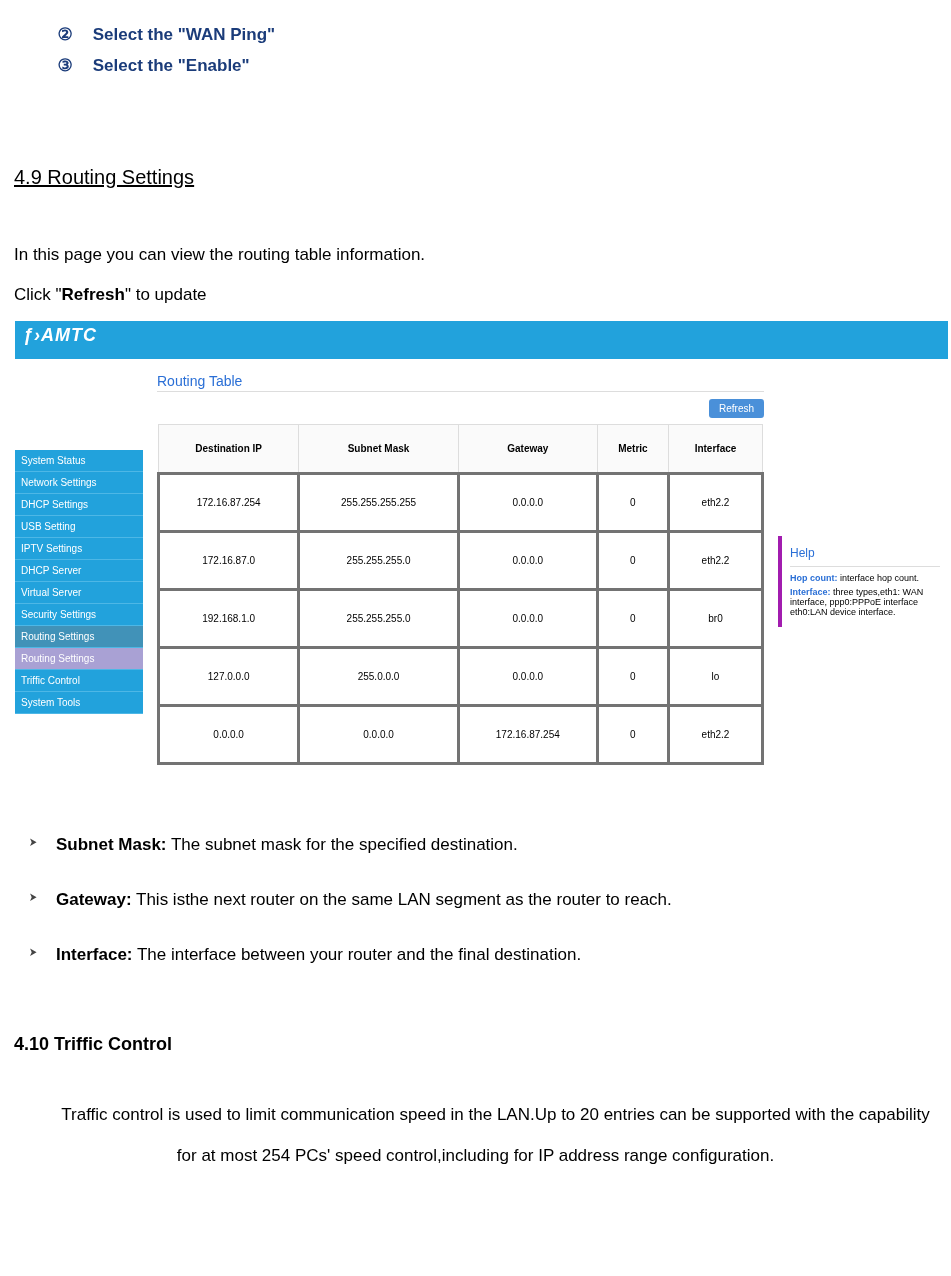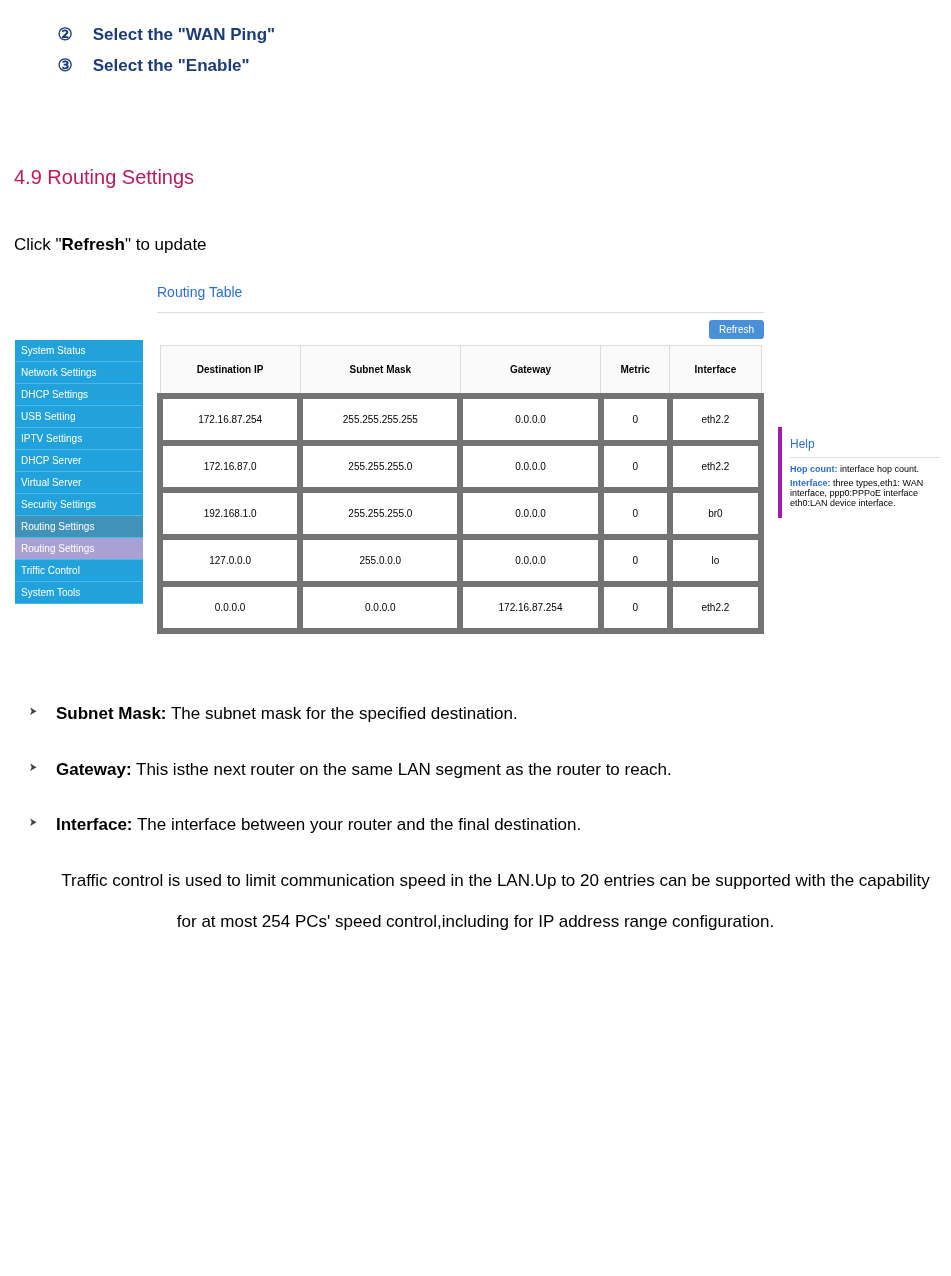--- a/index.html
+++ b/index.html
@@ -1,37 +1,37 @@
 <!DOCTYPE html>
 <html><head>
 <meta charset="utf-8">
 <style>
   body { margin:0; font-family: Arial, Helvetica, sans-serif; font-size:16px; background:#fff; color:#000; width:951px; }
   .doc { padding:14px 14px 40px 14px; }
   .step-line { margin:10px 0 10px 40px; font-weight:bold; color:#1b3c7a; font-size:17px; }
   .step-num { display:inline-block; width:22px; text-align:center; margin-right:12px; }
-  .heading49 { margin:90px 0 40px 0; font-size:20px; color:#be185d; }
+  .heading49 { margin:90px 0 50px 0; font-size:20px; color:#000000;text-decoration:underline; }
   .para { line-height:1.9; font-size:17px; margin:8px 0; }
 
   
   .ui-frame { width:933px; margin:8px 0 20px 0; font-family: Arial, Helvetica, sans-serif; border:1px solid #fff; }
   .ui-header { background:#22a2dc; height:30px; padding:4px 8px; }
   .ui-logo { color:#fff; font-weight:bold; font-style:italic; font-size:18px; letter-spacing:1px; }
   .ui-body { display:flex; align-items:center; }
   .sidebar { width:128px; background:#22a2dc; font-size:10px; color:#fff; }
   .sidebar-item { padding:5px 6px; border-bottom:1px solid #4db7e6; cursor:pointer; }
   .sidebar-item.dark { background:#4192b8; }
   .sidebar-item.active { background:#a9a1d4; }
   .main-panel { flex:1; padding:10px 14px 40px 14px; background:#fff; }
-  .panel-title { color:#2a6fd6; font-size:14px; border-bottom:1px solid #ddd; padding:4px 0 12px 0; margin-bottom:6px; }
+  .panel-title { color:#2a6fd6; font-size:14px; border-bottom:1px solid #ddd; padding:4px 0 2px 0; margin-bottom:6px; }
   .refresh-row { text-align:right; margin-bottom:6px; }
   .refresh-btn { background:#4a90d9; color:#fff; font-size:10px; padding:4px 10px; border-radius:3px; border:none; cursor:pointer; }
   table.rt { width:100%; border-collapse:collapse; font-size:10px; }
   table.rt th { border:1px solid #ddd; padding:18px 4px; font-weight:bold; text-align:center; background:#fafafa; }
-  table.rt td { border:6px solid #737373; padding:15px 4px; text-align:center; }
+  table.rt td { border:3px solid #737373; padding:22px 4px; text-align:center; }
   .help-panel { width:150px; padding:10px 8px; font-size:9px; background:#fff; border-left:4px solid #a21caf; }
   .help-title { color:#2a6fd6; font-size:12px; border-bottom:1px solid #ddd; padding-bottom:6px; margin-bottom:6px; }
   .help-panel b { color:#2a6fd6; }
 
   
   .desc-list { margin:18px 0 10px 0; }
   .desc-item { position:relative; padding-left:42px; margin:18px 0; line-height:2.2; font-size:17px; text-align:justify; }
   .desc-item::before { content:"\27A4"; position:absolute; left:14px; top:3px; color:#444; font-size:12px; transform:scaleX(0.8); }
   .desc-item .term { font-weight:bold; }
 
@@ -47,25 +47,29 @@
     <span class="step-num">②</span>
     <span>Select the "WAN Ping"</span>
   </div>
   <div class="step-line">
     <span class="step-num">③</span>
     <span>Select the "Enable"</span>
   </div>
 
   <div class="heading49">4.9 Routing Settings</div>
 
+  <div class="para">In this page you can view the routing table information.</div>
   <div class="para">
     <span>Click "</span><b>Refresh</b><span>" to update</span>
   </div>
 
   <div class="ui-frame">
+    <div class="ui-header">
+      <span class="ui-logo">ƒ›AMTC</span>
+    </div>
     <div class="ui-body">
       <div class="sidebar" id="sidebar">
           <div class="sidebar-item ">System Status</div>
           <div class="sidebar-item ">Network Settings</div>
           <div class="sidebar-item ">DHCP Settings</div>
           <div class="sidebar-item ">USB Setting</div>
           <div class="sidebar-item ">IPTV Settings</div>
           <div class="sidebar-item ">DHCP Server</div>
           <div class="sidebar-item ">Virtual Server</div>
           <div class="sidebar-item ">Security Settings</div>
@@ -139,16 +143,17 @@
       </div>
     </div>
   </div>
 
   <div class="desc-list" id="desc-list">
       <div class="desc-item"><span class="term">Subnet Mask:</span><span> The subnet mask for the specified destination.</span></div>
       <div class="desc-item"><span class="term">Gateway:</span><span> This isthe next router on the same LAN segment as the router to reach.</span></div>
       <div class="desc-item"><span class="term">Interface:</span><span> The interface between your router and the final destination.</span></div>
     </div>
 
+  <div class="heading410">4.10 Triffic Control</div>
 
   <div class="para para-indent" style="line-height:2.4">Traffic control is used to limit communication speed in the LAN.Up to 20 entries can be supported with the capability for at most 254 PCs' speed control,including for IP address range configuration.</div>
 
 </div>
 
 </body></html>

